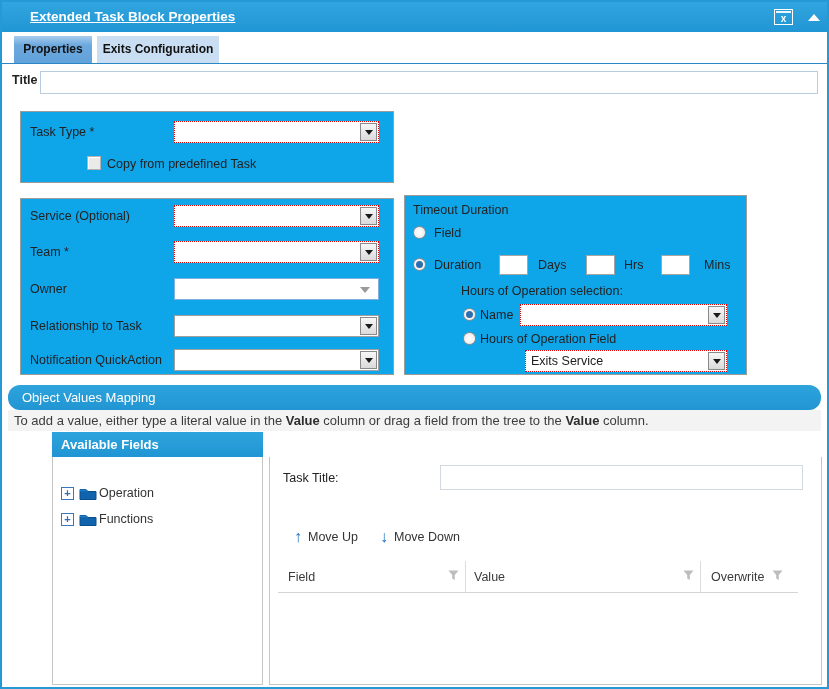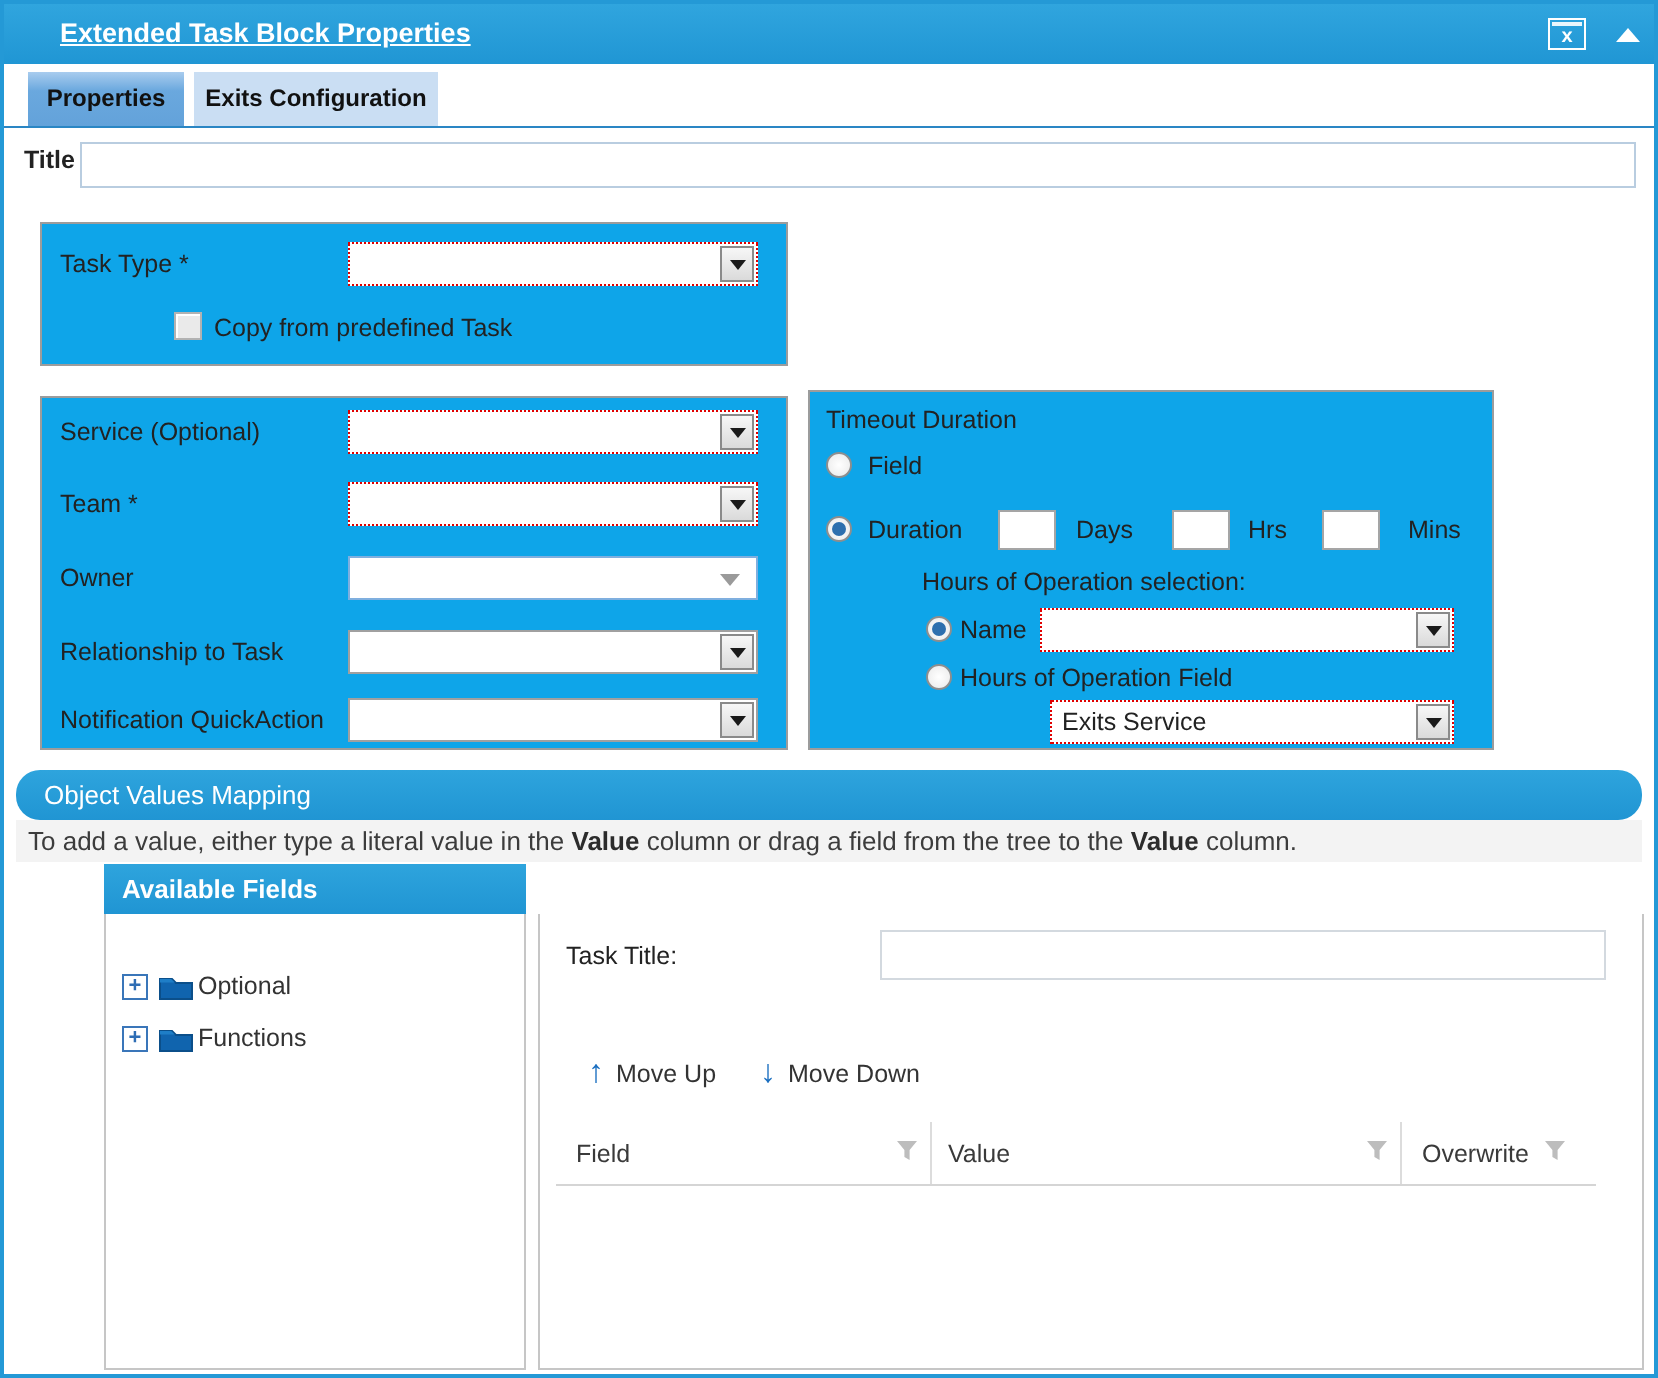--- a/index.html
+++ b/index.html
@@ -205,21 +205,21 @@
     </div>
     <div class="pbody">
       <div class="tree-row" style="top:28px; width:100%;">
         <span class="plusbox">+</span>
         <span class="folder">
           <svg width="18" height="15" viewBox="0 0 18 15">
               <path d="M1 3.5 L7 3.5 L9 5.5 L17 5.5 L17 13.5 L1 13.5 Z" fill="#1064ae" stroke="#0b4f8a" stroke-width="1"></path>
               <path d="M1 3.5 L6.6 3.5 L8.4 5.2 L1 5.2 Z" fill="#1e7ec7"></path>
             </svg>
         </span>
-        <span class="tlabel">Optional</span>
+        <span class="tlabel">Operation</span>
       </div>
       <div class="tree-row" style="top:54px; width:100%;">
         <span class="plusbox">+</span>
         <span class="folder">
           <svg width="18" height="15" viewBox="0 0 18 15">
               <path d="M1 3.5 L7 3.5 L9 5.5 L17 5.5 L17 13.5 L1 13.5 Z" fill="#1064ae" stroke="#0b4f8a" stroke-width="1"></path>
               <path d="M1 3.5 L6.6 3.5 L8.4 5.2 L1 5.2 Z" fill="#1e7ec7"></path>
             </svg>
         </span>
         <span class="tlabel">Functions</span>

